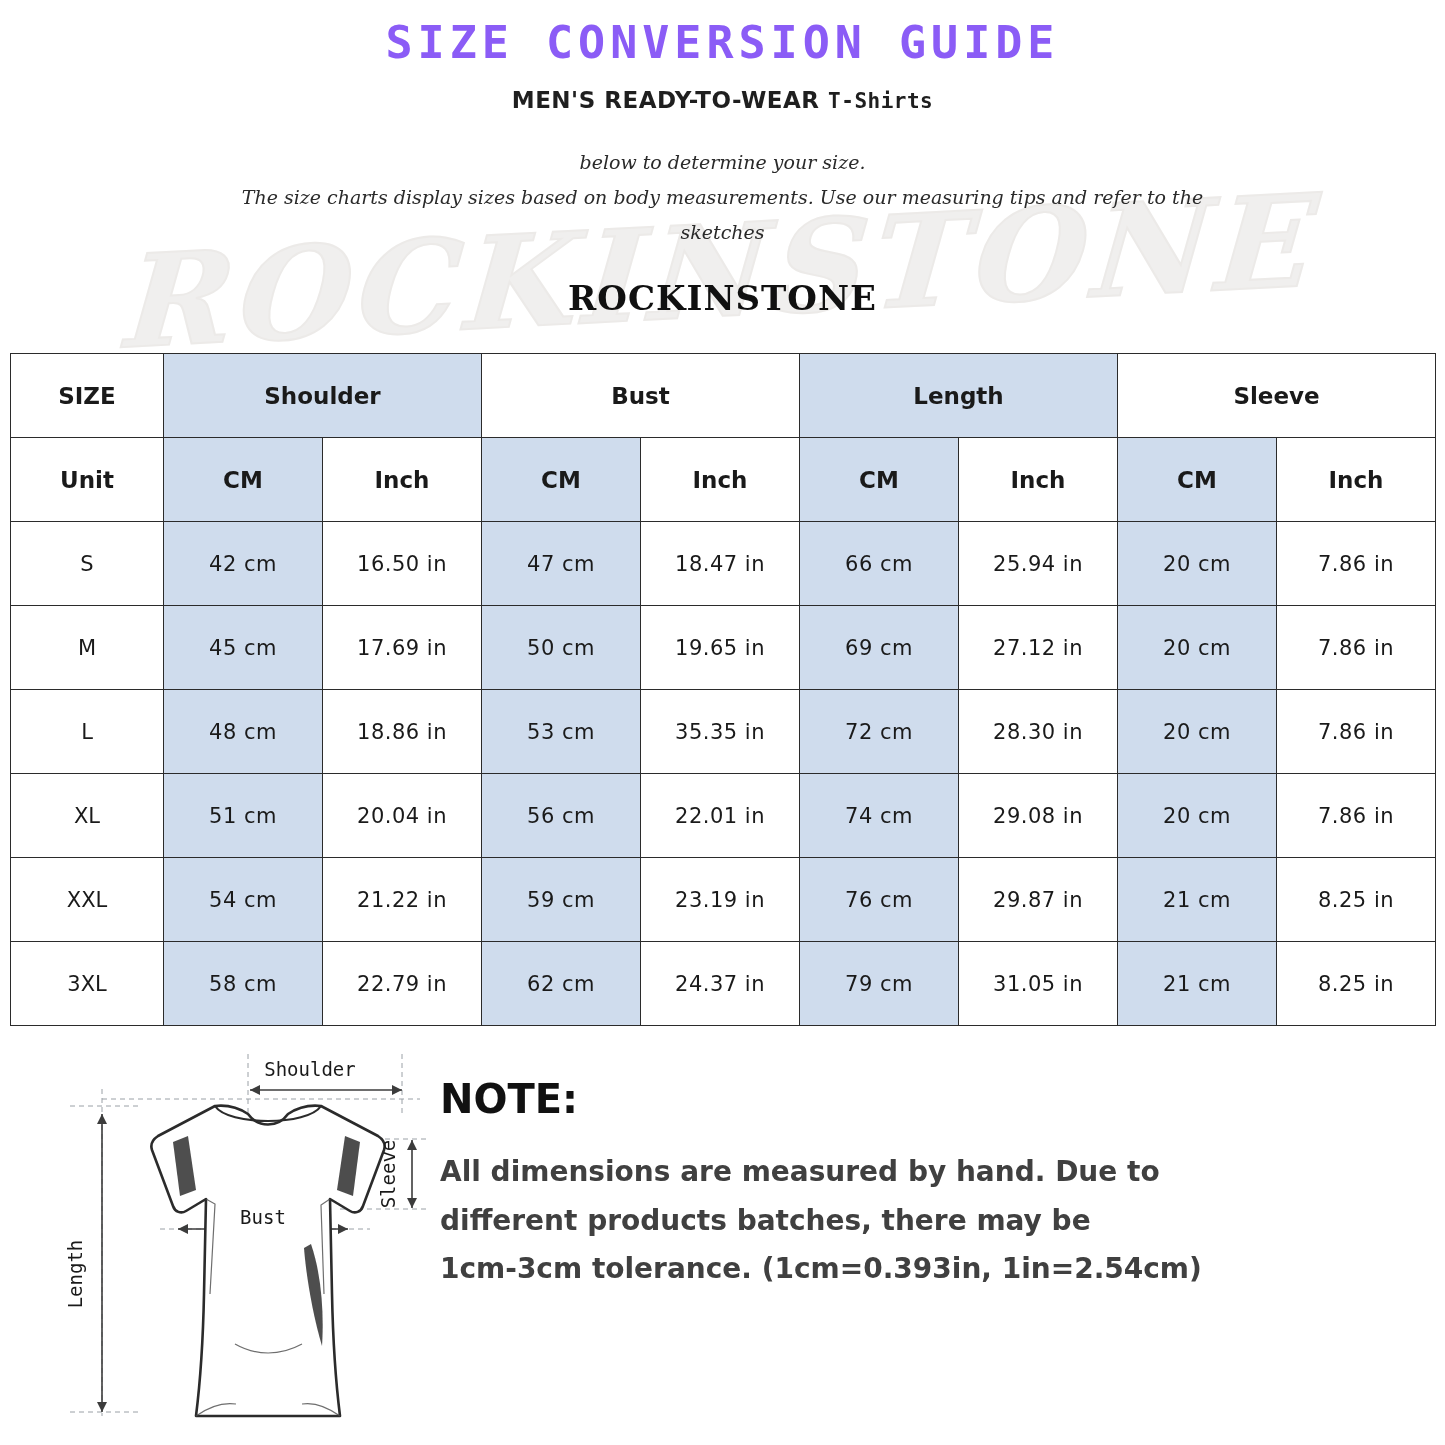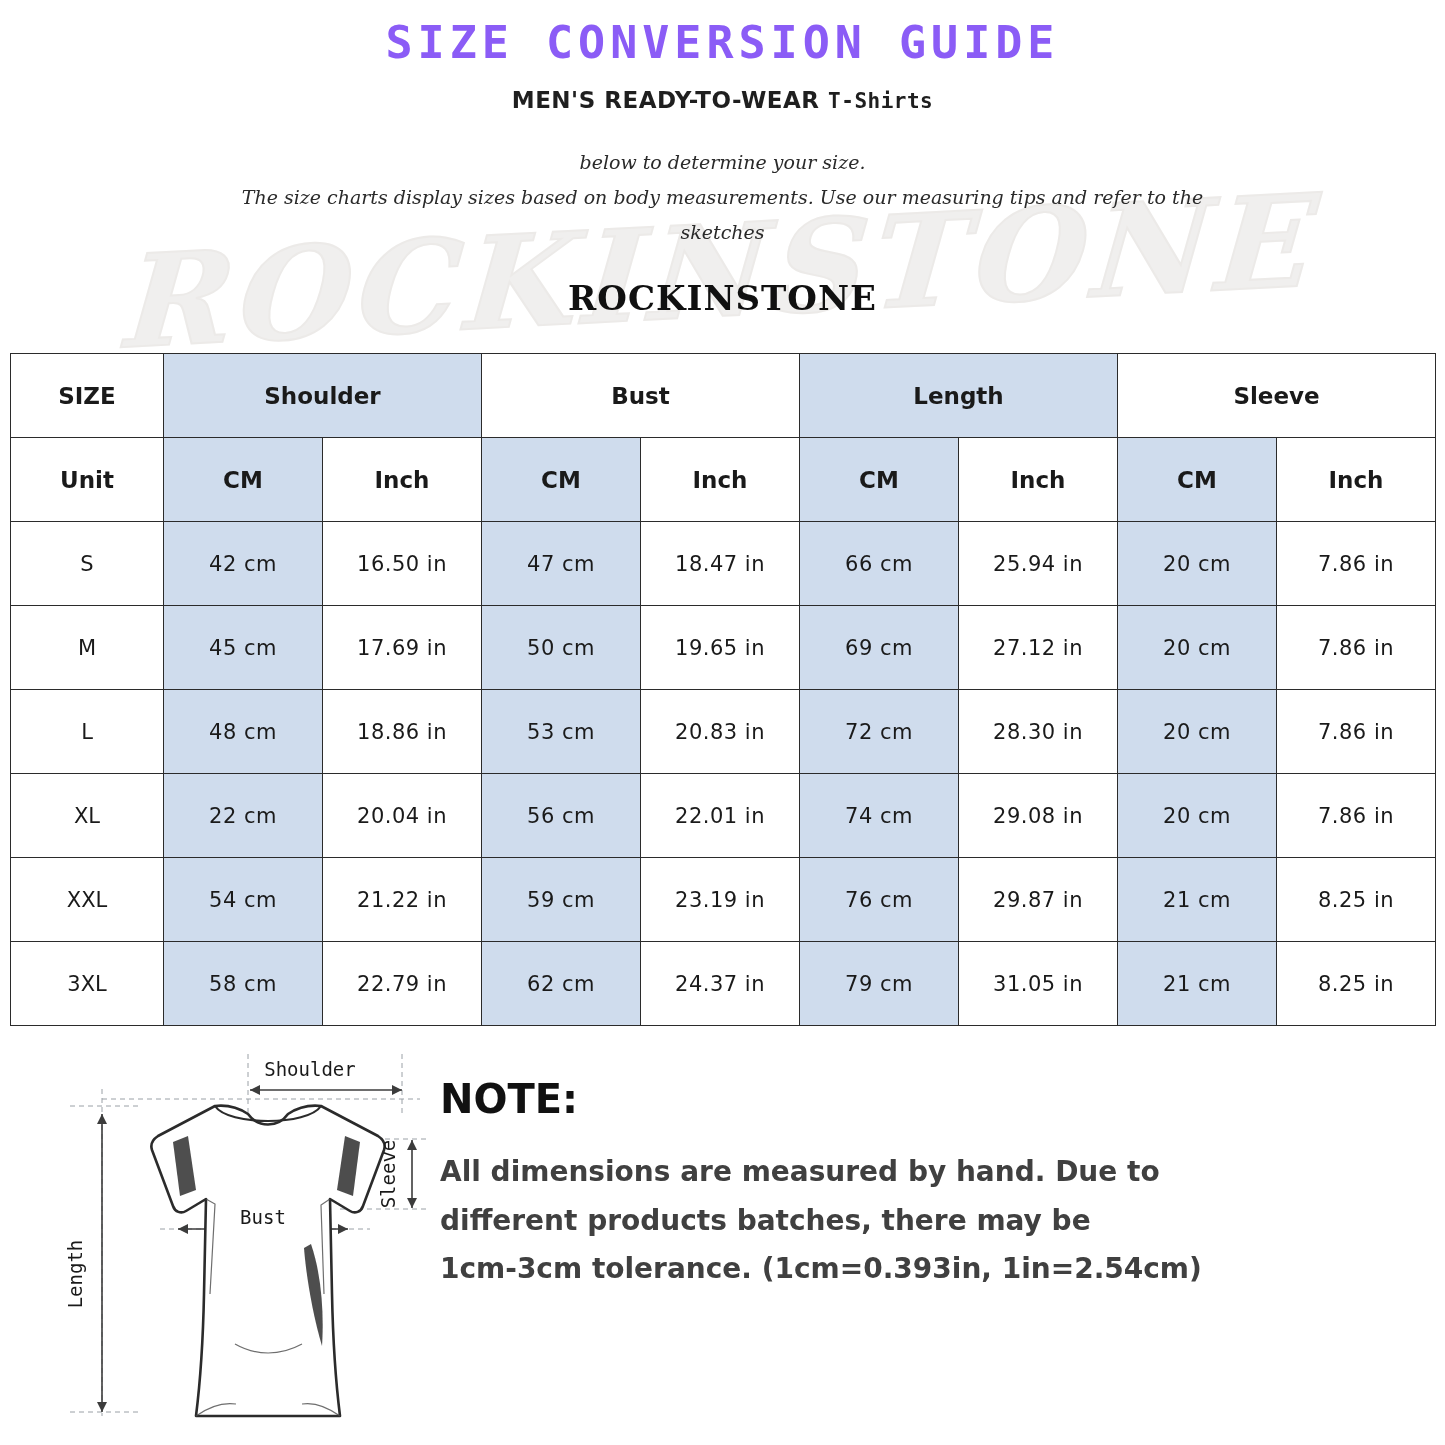--- a/index.html
+++ b/index.html
@@ -235,29 +235,29 @@
           <td class="tint val">69 cm</td>
           <td class="val">27.12 in</td>
           <td class="tint val">20 cm</td>
           <td class="val">7.86 in</td>
         </tr>
         <tr>
           <td class="size-cell">L</td>
           <td class="tint val">48 cm</td>
           <td class="val">18.86 in</td>
           <td class="tint val">53 cm</td>
-          <td class="val">20.83 in</td>
+          <td class="val">35.35 in</td>
           <td class="tint val">72 cm</td>
           <td class="val">28.30 in</td>
           <td class="tint val">20 cm</td>
           <td class="val">7.86 in</td>
         </tr>
         <tr>
           <td class="size-cell">XL</td>
-          <td class="tint val">22 cm</td>
+          <td class="tint val">51 cm</td>
           <td class="val">20.04 in</td>
           <td class="tint val">56 cm</td>
           <td class="val">22.01 in</td>
           <td class="tint val">74 cm</td>
           <td class="val">29.08 in</td>
           <td class="tint val">20 cm</td>
           <td class="val">7.86 in</td>
         </tr>
         <tr>
           <td class="size-cell">XXL</td>

